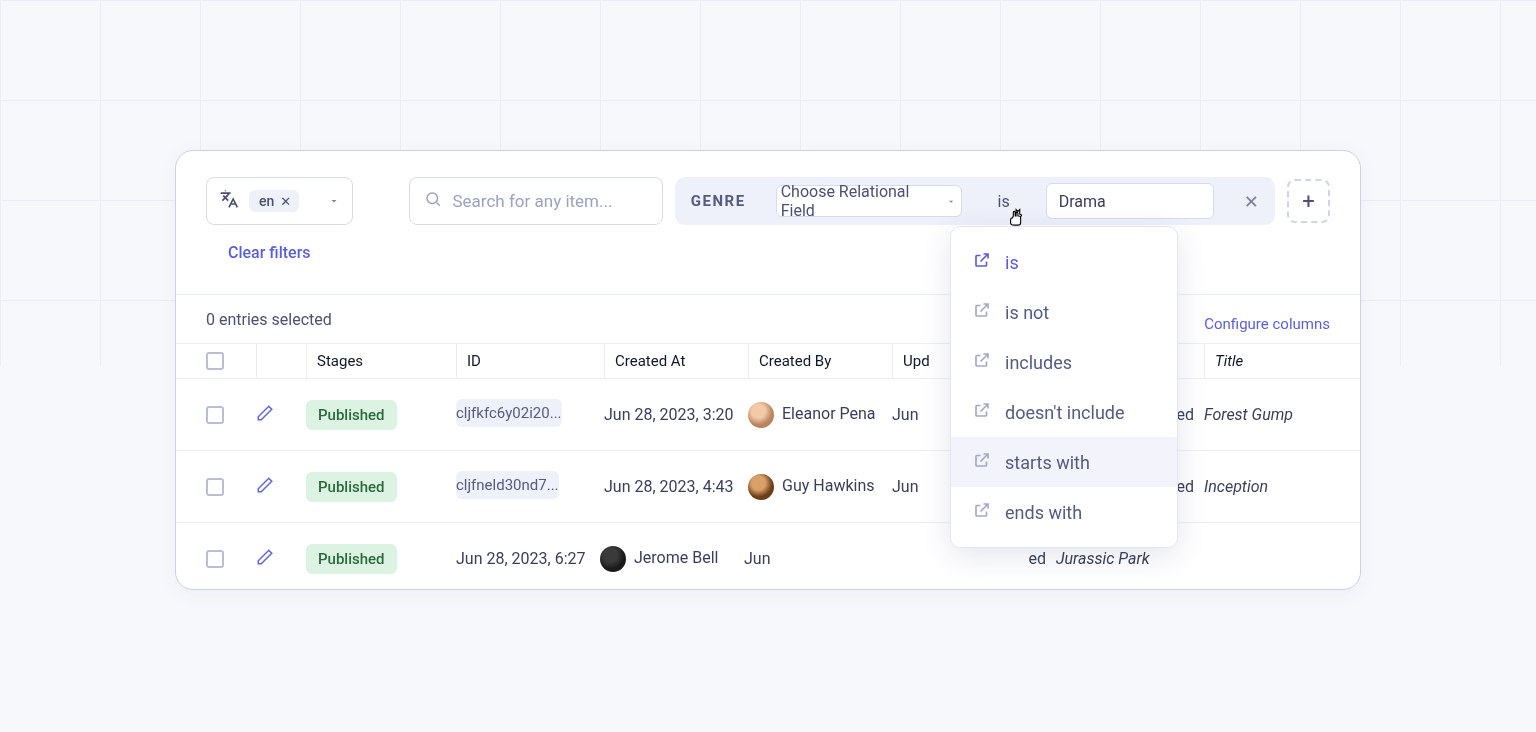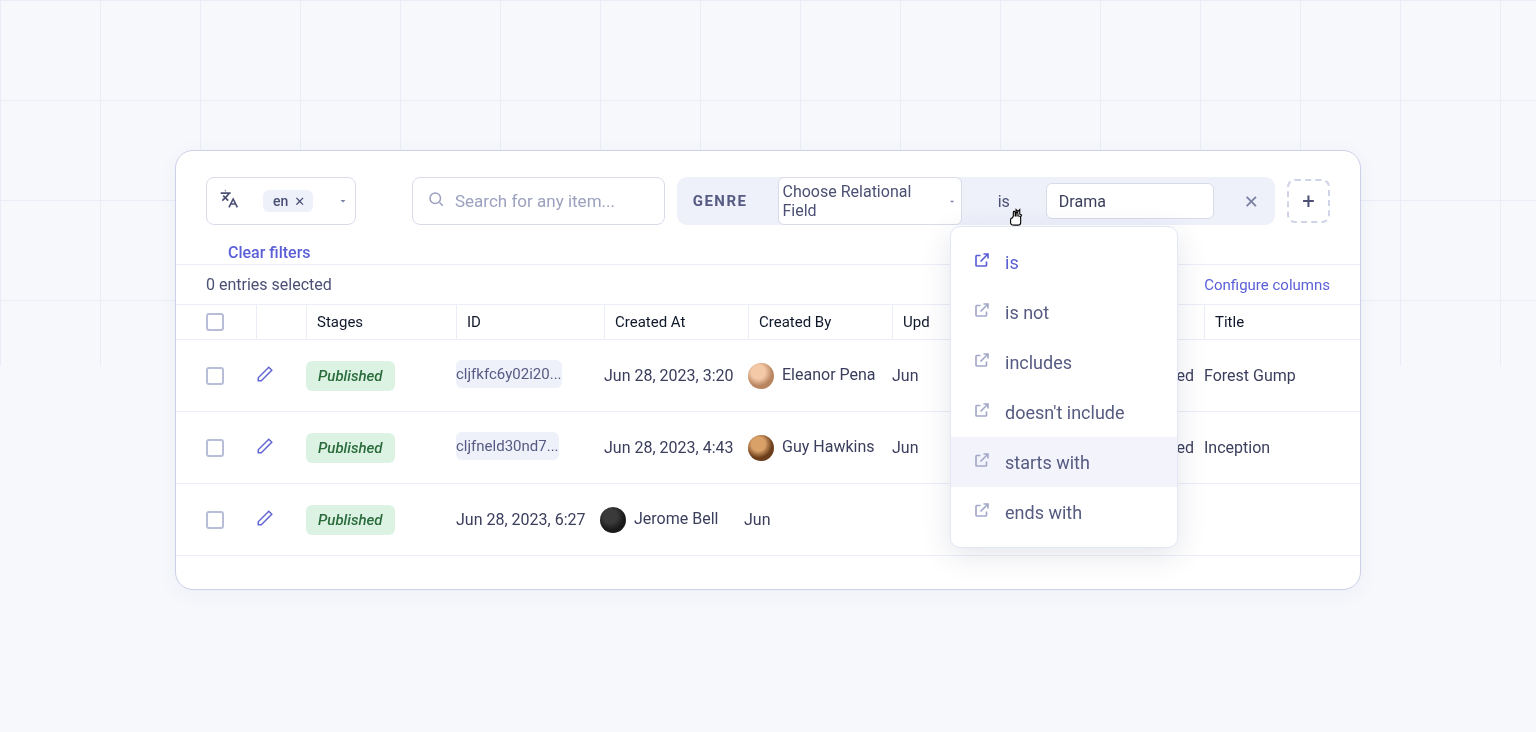--- a/index.html
+++ b/index.html
@@ -1,53 +1,53 @@
 <!DOCTYPE html>
 <html><head>
 <meta charset="utf-8">
 <style>
 * { margin: 0; padding: 0; box-sizing: border-box; font-family: -apple-system, BlinkMacSystemFont, "Segoe UI", Roboto, sans-serif; }
 body { background: #f7f8fc; width: 1536px; height: 732px; overflow: hidden; position: relative; }
 .grid-bg { position: absolute; top: 0; left: 0; width: 100%; height: 50%; background-image: linear-gradient(#e3e6f5 1px, transparent 1px), linear-gradient(90deg, #e3e6f5 1px, transparent 1px); background-size: 100px 100px; opacity: 0.6; }
 .panel { position: absolute; top: 150px; left: 175px; right: 175px; height: 440px; background: #fff; border: 1px solid #ccd0e8; border-radius: 18px; box-shadow: 0 4px 20px rgba(60,70,120,0.05); padding: 26px 0 0 0; overflow: hidden; }
 .toolbar { display: flex; align-items: center; gap: 12px; padding: 0 30px 18px 30px; }
 .tb-box { height: 48px; border: 1px solid #d8dbea; border-radius: 8px; display: flex; align-items: center; background: #fff; }
-.lang-box { width: 150px; padding: 8px 12px; gap: 24px; }
+.lang-box { width: 150px; padding: 8px 12px; gap: 10px; }
 .lang-icon { color: #4b5074; }
 .lang-chip { background: #eef0fa; color: #4b5074; border-radius: 6px; padding: 3px 8px 3px 10px; display: flex; align-items: center; gap: 6px; font-size: 14px; font-weight: 500; }
 .chip-x { color: #4b5074; font-size: 13px; cursor: pointer; }
 .lang-caret { margin-left: auto; color: #7c81a3; }
 .search-box { width: 258px; padding: 0 14px; gap: 10px; color: #7c81a3; margin-left: 44px; }
 .search-input { border: none; outline: none; font-size: 17px; color: #4b5074; width: 100%; background: transparent; }
 .search-input::placeholder { color: #9ca1bf; }
 .filter-group { display: flex; align-items: center; gap: 24px; background: #eef0fa; border-radius: 10px; padding: 6px 10px; height: 48px; }
 .genre-label { color: #565b82; font-weight: 700; font-size: 15px; letter-spacing: 1.5px; padding: 0 6px; }
-.rel-select { height: 48px; border: 1px solid #d8dbea; border-radius: 6px; background: #fff; display: flex; align-items: center; padding: 0 4px; gap: 10px; color: #4b5074; font-size: 16px; cursor: pointer; }
+.rel-select { height: 32px; border: 1px solid #d8dbea; border-radius: 6px; background: #fff; display: flex; align-items: center; padding: 0 4px; gap: 10px; color: #4b5074; font-size: 16px; cursor: pointer; }
 .op-select { height: 36px; border-radius: 6px; display: flex; align-items: center; padding: 0 12px; color: #4b5074; font-size: 16px; cursor: pointer; position: relative; }
 .val-input { height: 36px; border: 1px solid #d8dbea; border-radius: 6px; background: #fff; padding: 0 12px; font-size: 16px; color: #3a3e5c; outline: none; width: 168px; }
 .filter-x { color: #7c81a3; font-size: 18px; cursor: pointer; padding: 0 6px; }
 .add-btn { width: 44px; height: 44px; border: 2px dashed #d0d4e8; border-radius: 8px; display: flex; align-items: center; justify-content: center; color: #4b5074; font-size: 22px; cursor: pointer; background: #fff; }
-.clear-filters { color: #5a5fd8; font-size: 16px; font-weight: 500; padding: 0 30px 0 52px; cursor: pointer; margin-bottom: 2px; display: inline-block; }
+.clear-filters { color: #5a5fd8; font-size: 16px; font-weight: 500; padding: 0 30px 0 52px; cursor: pointer; margin-bottom: 32px; display: inline-block; }
 .table-info { display: flex; justify-content: space-between; align-items: center; padding: 10px 30px; border-top: 1px solid #eceef7; color: #4b5074; font-size: 16px; }
-.config-link { color: #5a5fd8; font-size: 15px; cursor: pointer; }
+.config-link { color: #5a5fd8; font-size: 15px; cursor: pointer; margin-top: 10px; }
 .table { width: 100%; }
 .thead { display: flex; align-items: center; border-top: 1px solid #eceef7; border-bottom: 1px solid #eceef7; height: 36px; padding: 0 30px; color: #0f172a; font-size: 15px; }
 .col-check { width: 50px; }
 .col-edit { width: 50px; }
 .col-stage { width: 150px; }
 .col-id { width: 148px; }
 .col-created { width: 144px; }
 .col-by { width: 144px; }
 .col-updated { width: 160px; }
 .col-uby { width: 152px; }
-.col-title { flex: 1; }
+.col-title { flex: 1; font-style: italic; }
 .row { display: flex; align-items: center; height: 72px; padding: 0 30px; border-bottom: 1px solid #eceef7; color: #3a3e5c; font-size: 16px; }
 .checkbox { width: 18px; height: 18px; border: 2px solid #b8bdd8; border-radius: 3px; cursor: pointer; }
 .edit-icon { color: #6267d6; cursor: pointer; }
-.stage-chip { background: #dcf3e3; color: #2a6b3c; padding: 6px 12px; border-radius: 6px; font-size: 15px; font-weight: 500; display: inline-block; font-style: italic; }
+.stage-chip { background: #dcf3e3; color: #2a6b3c; padding: 6px 12px; border-radius: 6px; font-size: 15px; font-weight: 500; display: inline-block; }
 .id-chip { background: #eef0fa; color: #565b82; padding: 5px 0; border-radius: 6px; font-size: 15px; display: inline-block; max-width: 120px; overflow: hidden; text-overflow: ellipsis; white-space: nowrap; }
 .avatar { width: 26px; height: 26px; border-radius: 50%; display: inline-block; vertical-align: middle; margin-right: 8px; }
 .av1 { background: radial-gradient(circle at 40% 35%, #f4c9a8 30%, #b88560 60%); }
 .av2 { background: radial-gradient(circle at 40% 35%, #d9a068 30%, #6b3d1a 60%); }
 .av3 { background: radial-gradient(circle at 40% 35%, #3a3a3a 30%, #1a1a1a 60%); }
 .truncated { overflow: hidden; text-overflow: ellipsis; white-space: nowrap; }
 .dropdown { position: absolute; top: 226px; left: 950px; width: 228px; background: #fff; border: 1px solid #e3e6f5; border-radius: 10px; box-shadow: 0 8px 30px rgba(40,50,100,0.12); padding: 10px 0; z-index: 100; }
 .dd-item { display: flex; align-items: center; gap: 14px; padding: 14px 22px; font-size: 18px; color: #565b82; cursor: pointer; }
 .dd-item.selected { color: #5a5fd8; }
 .dd-item.hover { background: #f2f3fb; }

